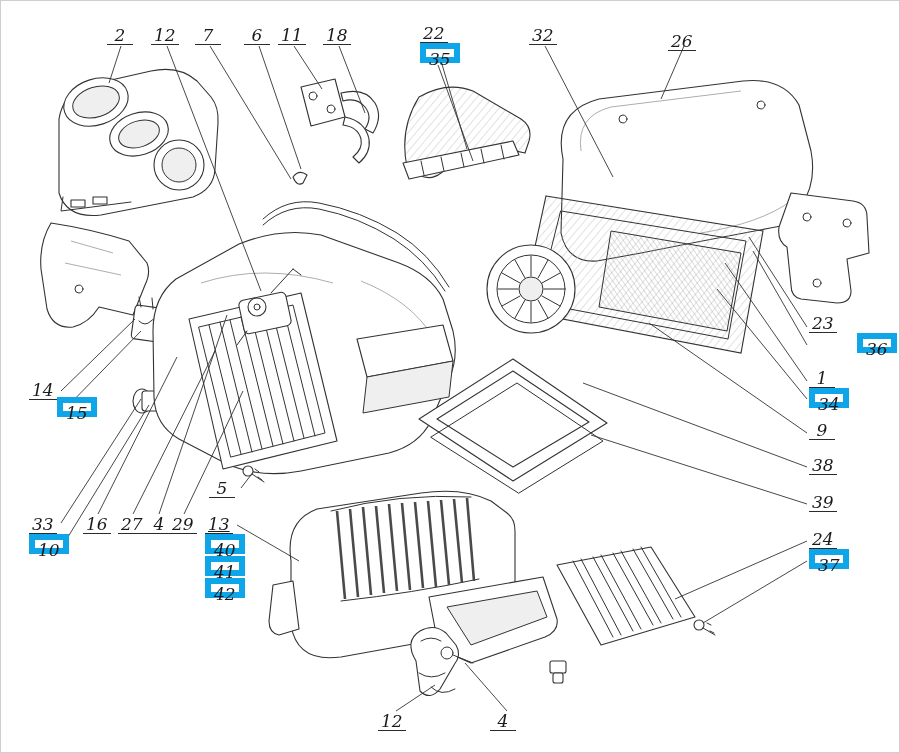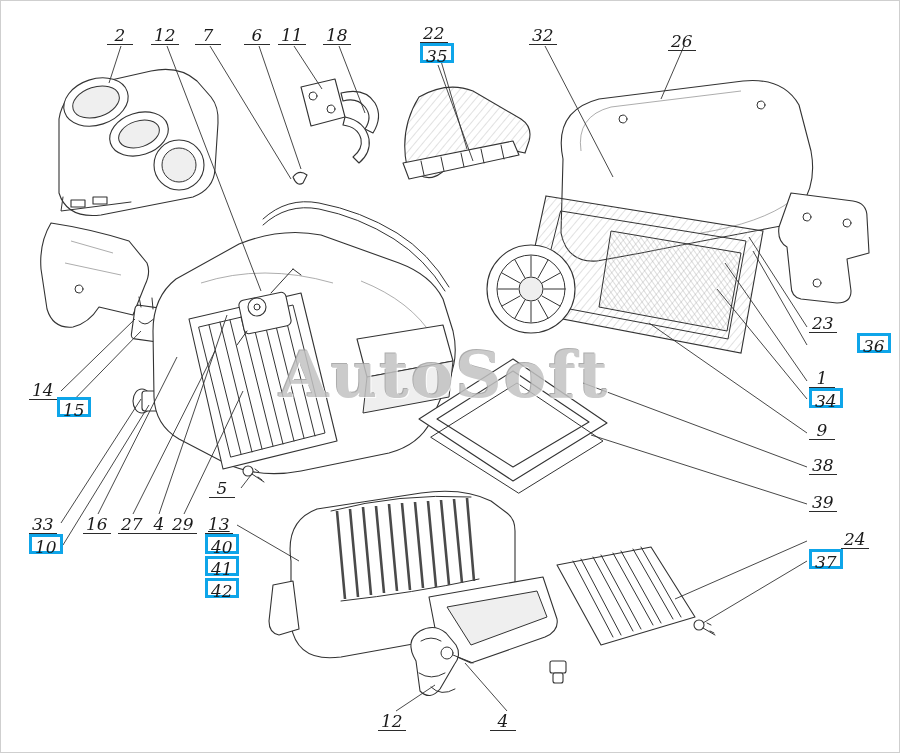--- a/index.html
+++ b/index.html
@@ -24,21 +24,21 @@
     text-shadow:1px 1px 0 #ffffff,-1px -1px 0 #9e9e9e;
     user-select:none;white-space:nowrap;
   }
   #callouts{position:absolute;left:0;top:0;width:100%;height:100%;z-index:3;}
   .callout{
     position:absolute;min-width:26px;height:20px;line-height:20px;
     text-align:center;font-size:17px;font-style:italic;color:#1b1b1b;
     padding:0 3px;box-sizing:border-box;background:transparent;
   }
   .callout.underline{border-bottom:1px solid #2b2b2b;}
-  .callout.box{border:3px solid #0ea5e9;background:#fff;}
+  .callout.box{border:6px solid #0ea5e9;background:#fff;}
 </style>
 </head>
 <body>
 
 <div id="stage">
 
   <svg id="drawing" width="898" height="751" viewBox="0 0 898 751">
     <defs>
       <pattern id="hatchA" width="6" height="6" patternUnits="userSpaceOnUse" patternTransform="rotate(40)">
         <line x1="0" y1="0" x2="0" y2="6" stroke="#b5b5b5" stroke-width="0.8"></line>
@@ -205,41 +205,40 @@
         <line x1="132" y1="513" x2="214" y2="350" class="leader"></line>
         <line x1="158" y1="513" x2="226" y2="314" class="leader"></line>
         <line x1="183" y1="513" x2="242" y2="390" class="leader"></line>
         <line x1="240" y1="487" x2="250" y2="474" class="leader"></line>
         <line x1="236" y1="524" x2="298" y2="560" class="leader"></line>
         <line x1="395" y1="710" x2="434" y2="684" class="leader"></line>
         <line x1="506" y1="710" x2="464" y2="662" class="leader"></line>
       </g>
   </svg>
 
-  <div class="wm">AutoSoft</div>
 
   <div id="callouts">
       <div class="callout underline" style="left: 106px; top: 24px;">2</div>
       <div class="callout underline" style="left: 150px; top: 24px;">12</div>
       <div class="callout underline" style="left: 194px; top: 24px;">7</div>
       <div class="callout underline" style="left: 243px; top: 24px;">6</div>
       <div class="callout underline" style="left: 277px; top: 24px;">11</div>
       <div class="callout underline" style="left: 322px; top: 24px;">18</div>
       <div class="callout underline" style="left: 419px; top: 22px;">22</div>
       <div class="callout box" style="left: 419px; top: 42px;">35</div>
       <div class="callout underline" style="left: 528px; top: 24px;">32</div>
       <div class="callout underline" style="left: 667px; top: 24px; margin-top: 6px;">26</div>
       <div class="callout underline" style="left: 808px; top: 312px;">23</div>
       <div class="callout box" style="left: 808px; top: 332px; margin-left: 48px;">36</div>
       <div class="callout underline" style="left: 808px; top: 367px;">1</div>
       <div class="callout box" style="left: 808px; top: 387px;">34</div>
       <div class="callout underline" style="left: 808px; top: 419px;">9</div>
       <div class="callout underline" style="left: 808px; top: 454px;">38</div>
       <div class="callout underline" style="left: 808px; top: 491px;">39</div>
-      <div class="callout underline" style="left: 808px; top: 528px; margin-left: 32px;">24</div>
+      <div class="callout underline" style="left: 808px; top: 528px;">24</div>
       <div class="callout box" style="left: 808px; top: 548px;">37</div>
       <div class="callout underline" style="left: 28px; top: 379px;">14</div>
       <div class="callout box" style="left: 28px; top: 396px; margin-left: 28px;">15</div>
       <div class="callout underline" style="left: 28px; top: 513px;">33</div>
       <div class="callout box" style="left: 28px; top: 533px;">10</div>
       <div class="callout underline" style="left: 82px; top: 513px;">16</div>
       <div class="callout underline" style="left: 117px; top: 513px;">27</div>
       <div class="callout underline" style="left: 145px; top: 513px;">4</div>
       <div class="callout underline" style="left: 168px; top: 513px;">29</div>
       <div class="callout underline" style="left: 208px; top: 477px;">5</div>

